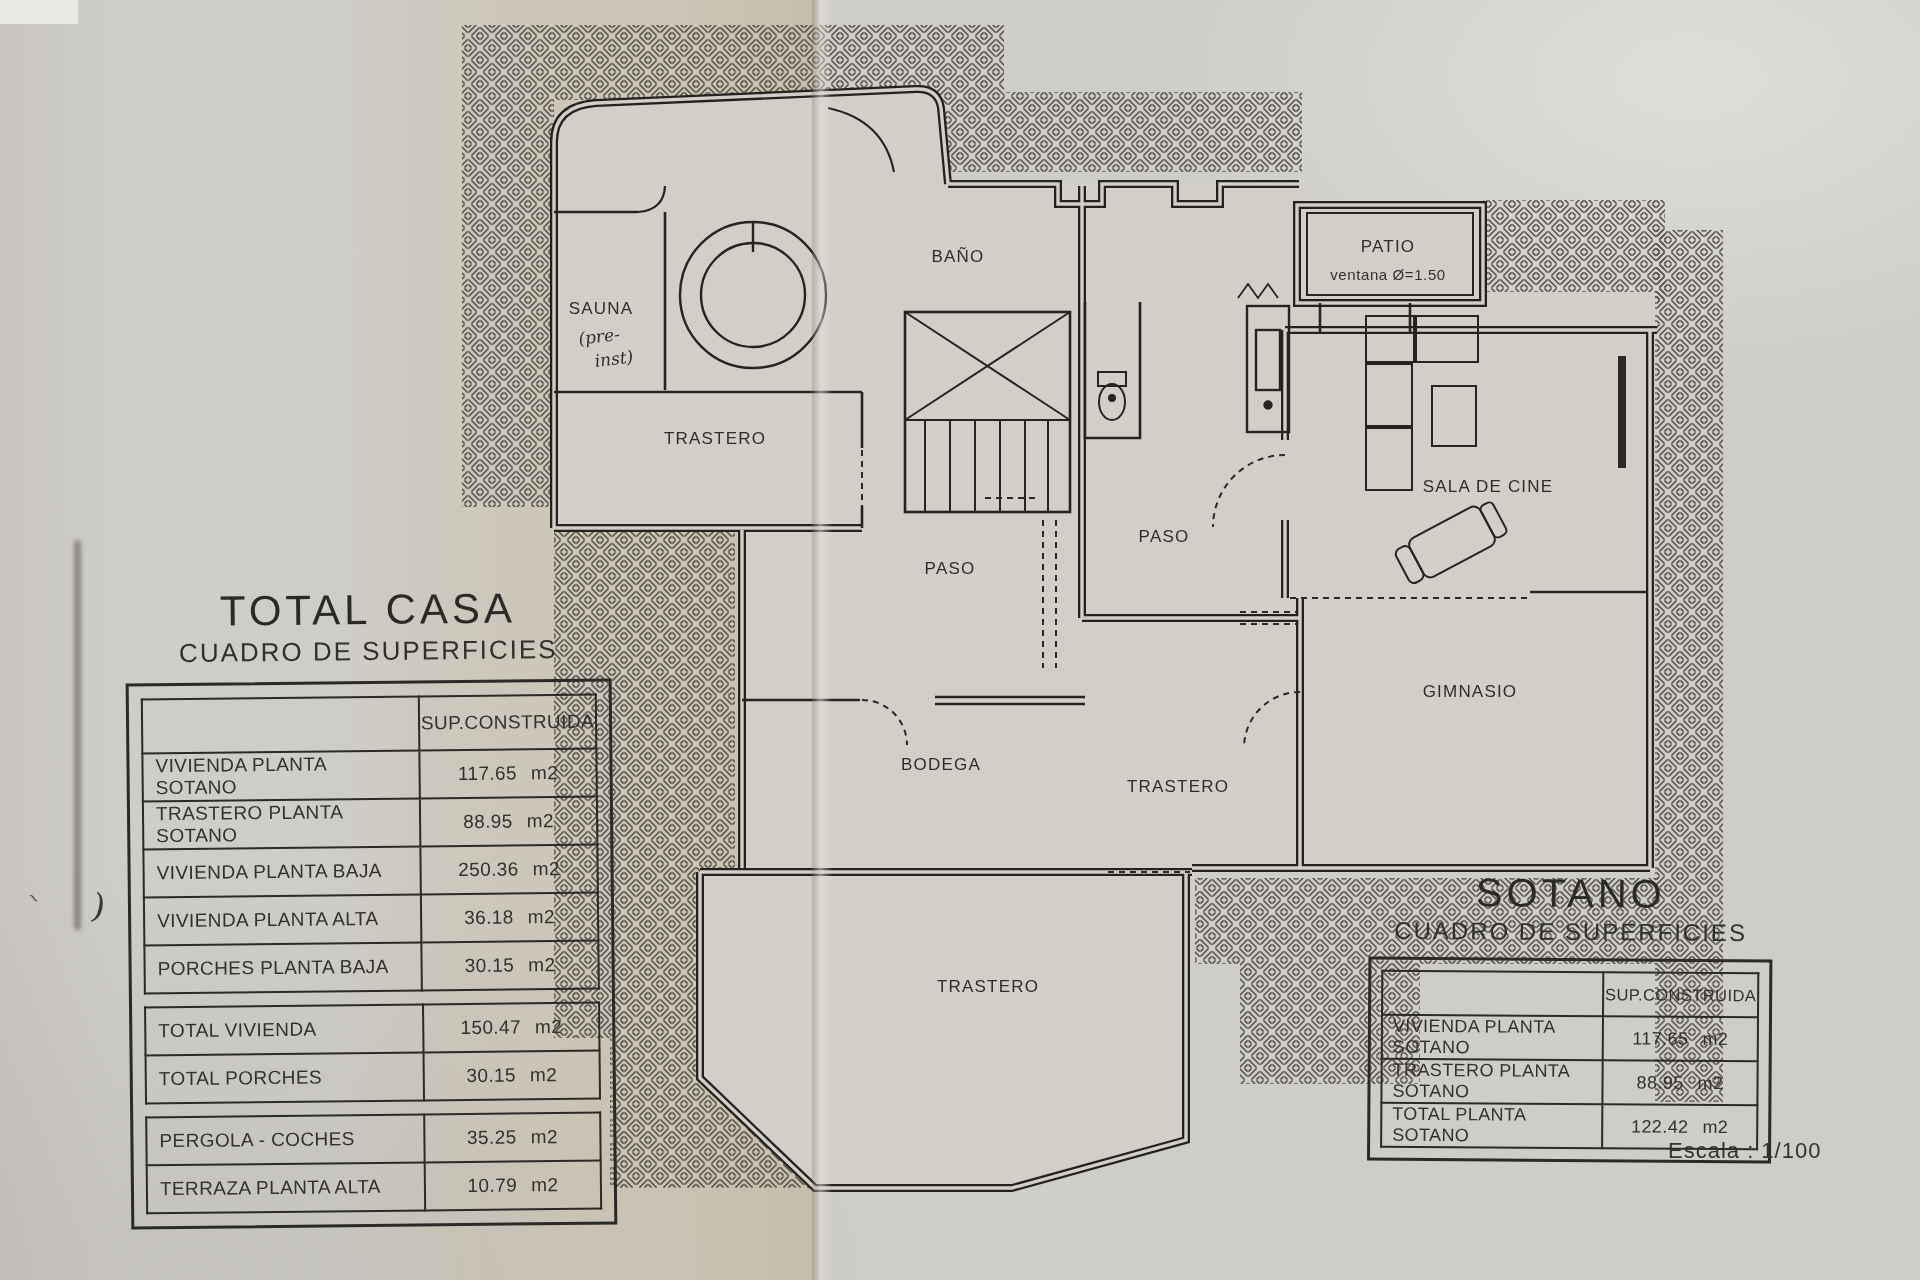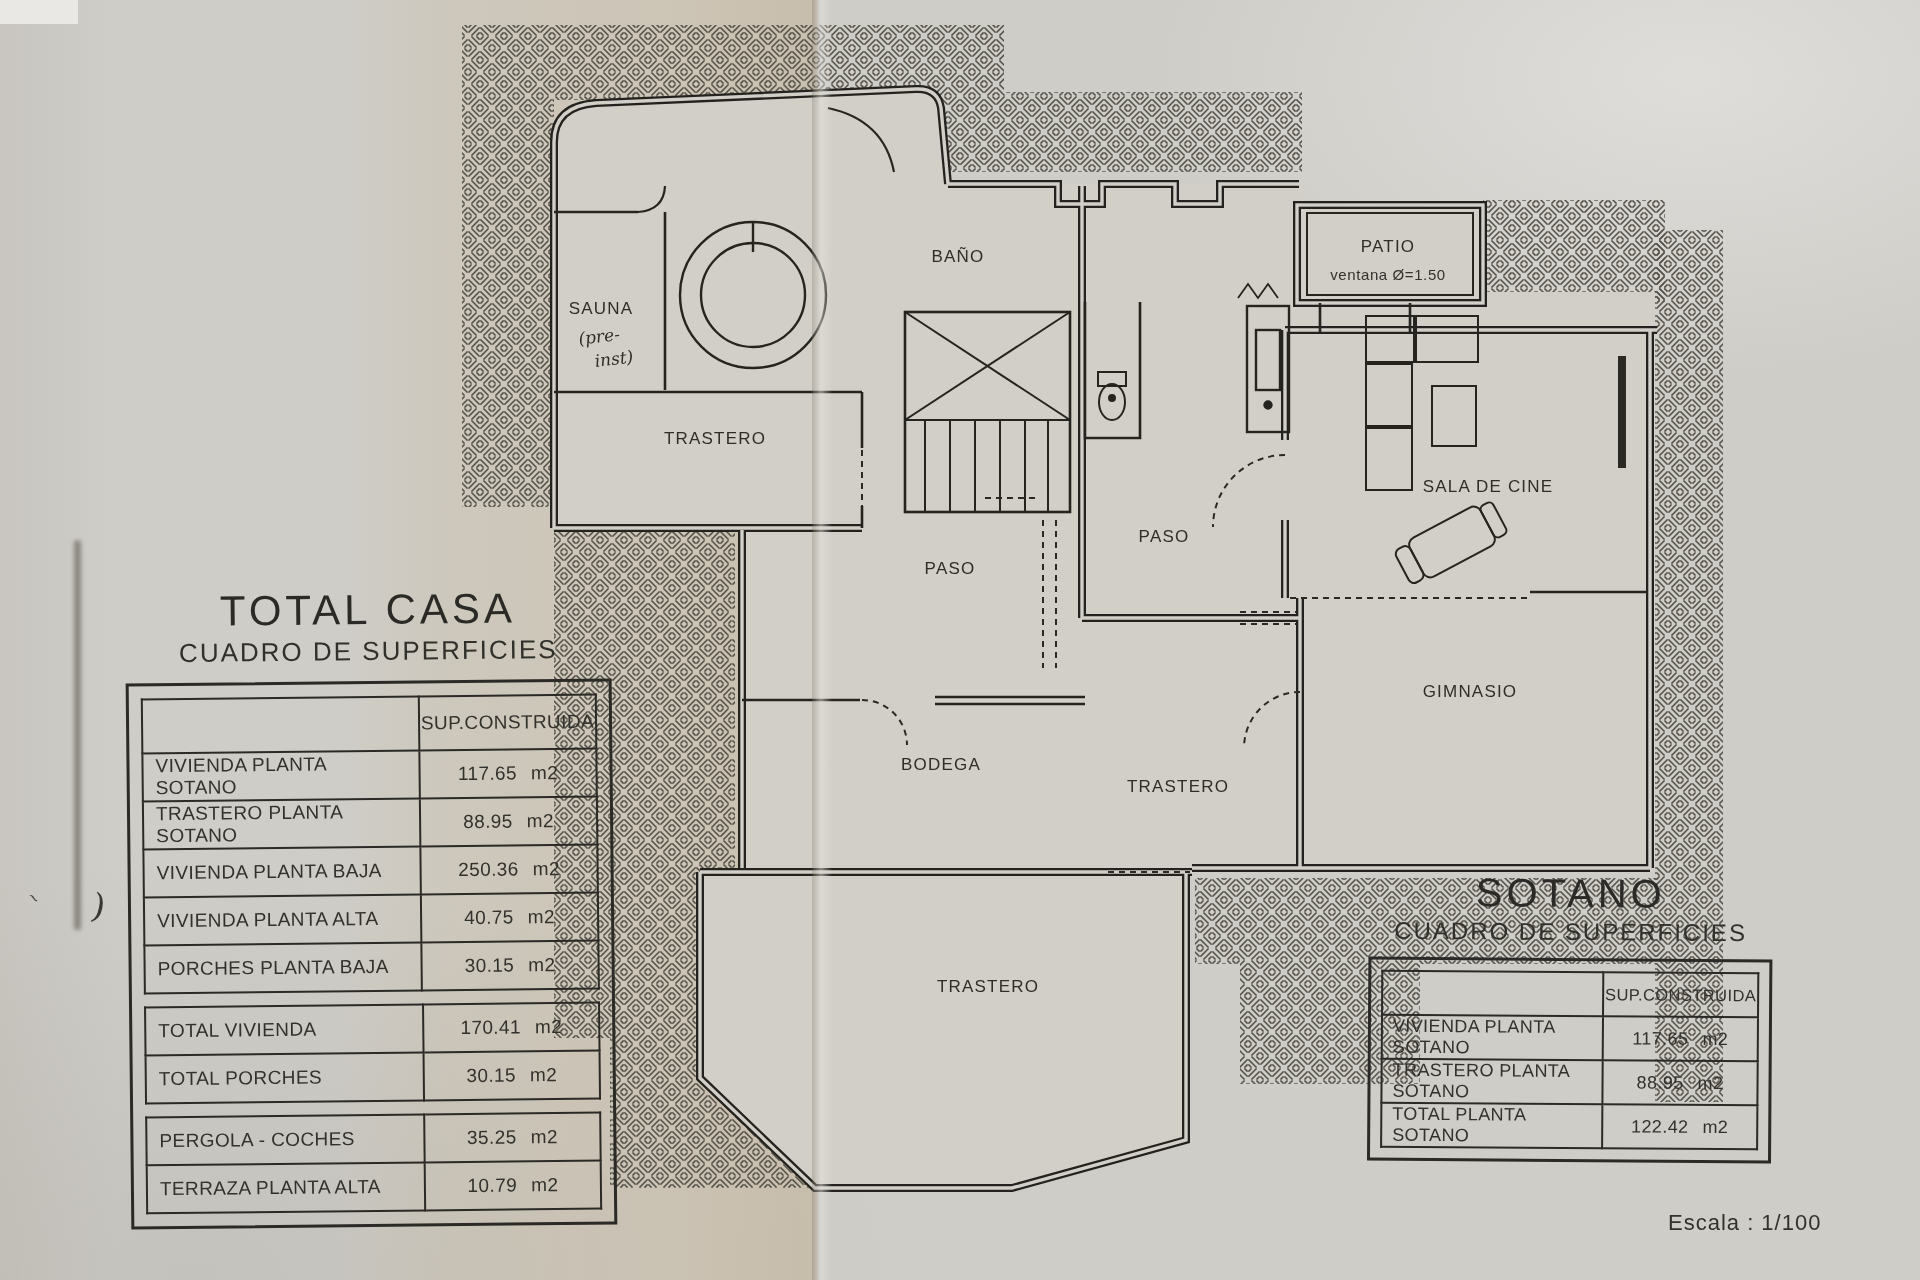--- a/index.html
+++ b/index.html
@@ -41,21 +41,21 @@
 
   #table-total-casa{left:128px;top:588px;width:486px;transform:rotate(-0.6deg);}
   #table-sotano{left:1368px;top:872px;width:404px;transform:rotate(0.4deg);}
   #table-sotano .t-title{font-size:40px;}
   #table-sotano .t-sub{font-size:24px;}
   #table-sotano .outer-box{padding:10px;margin-top:12px;}
   #table-sotano td.lbl{height:42px;font-size:18px;padding-left:10px;}
   #table-sotano td.val{width:148px;font-size:18px;}
   #table-sotano td.hdr{height:40px;font-size:16.5px;}
 
-  .scale-label{position:absolute;left:1668px;top:1210px;font-size:22px;letter-spacing:1px;color:#33312c;}
+  .scale-label{position:absolute;left:1668px;top:1138px;font-size:22px;letter-spacing:1px;color:#33312c;}
 
   .hand-mark{position:absolute;left:92px;top:886px;font-size:34px;color:#3a3833;transform:rotate(12deg);
     font-family:"DejaVu Serif", serif;}
   .hand-dot{position:absolute;left:28px;top:888px;font-size:18px;color:#4a4842;transform:rotate(40deg);}
 
   text.room{font-size:17px;letter-spacing:1.2px;fill:#2f2d28;text-anchor:middle;}
   text.room-sm{font-size:15px;letter-spacing:0.6px;fill:#33312c;text-anchor:middle;}
   text.hand{font-size:17px;fill:#2f2d28;text-anchor:middle;font-style:italic;
     font-family:"DejaVu Serif", serif;}
 </style>
@@ -243,33 +243,33 @@
       <tr>
         <td class="lbl">TRASTERO PLANTA SOTANO</td>
         <td class="val"><span>88.95</span><span class="unit">m2</span></td>
       </tr>
       <tr>
         <td class="lbl">VIVIENDA PLANTA BAJA</td>
         <td class="val"><span>250.36</span><span class="unit">m2</span></td>
       </tr>
       <tr>
         <td class="lbl">VIVIENDA PLANTA ALTA</td>
-        <td class="val"><span>40.75</span><span class="unit">m2</span></td>
+        <td class="val"><span>36.18</span><span class="unit">m2</span></td>
       </tr>
       <tr>
         <td class="lbl">PORCHES PLANTA BAJA</td>
         <td class="val"><span>30.15</span><span class="unit">m2</span></td>
       </tr>
     </tbody>
       </table>
     <table class="grp">
       <tbody>
           <tr>
         <td class="lbl">TOTAL VIVIENDA</td>
-        <td class="val"><span>170.41</span><span class="unit">m2</span></td>
+        <td class="val"><span>150.47</span><span class="unit">m2</span></td>
       </tr>
       <tr>
         <td class="lbl">TOTAL PORCHES</td>
         <td class="val"><span>30.15</span><span class="unit">m2</span></td>
       </tr>
     </tbody>
       </table>
     <table class="grp">
       <tbody>
           <tr>

